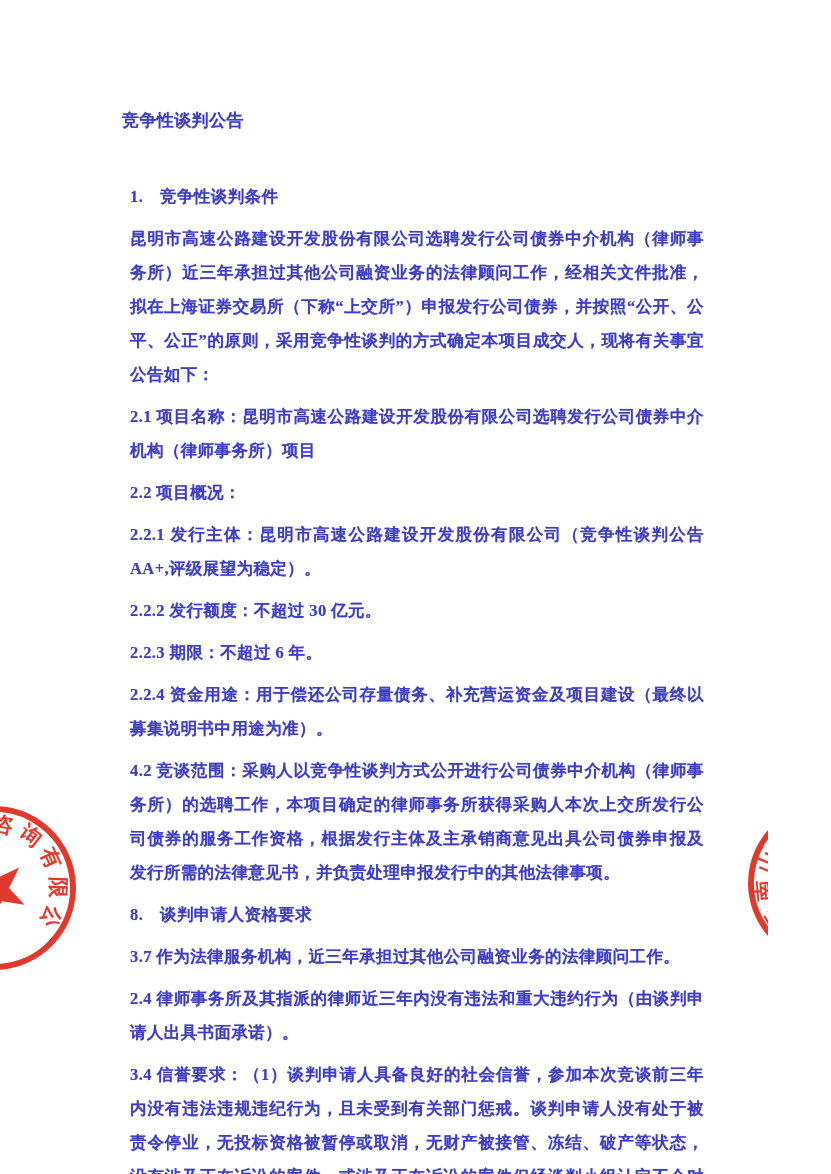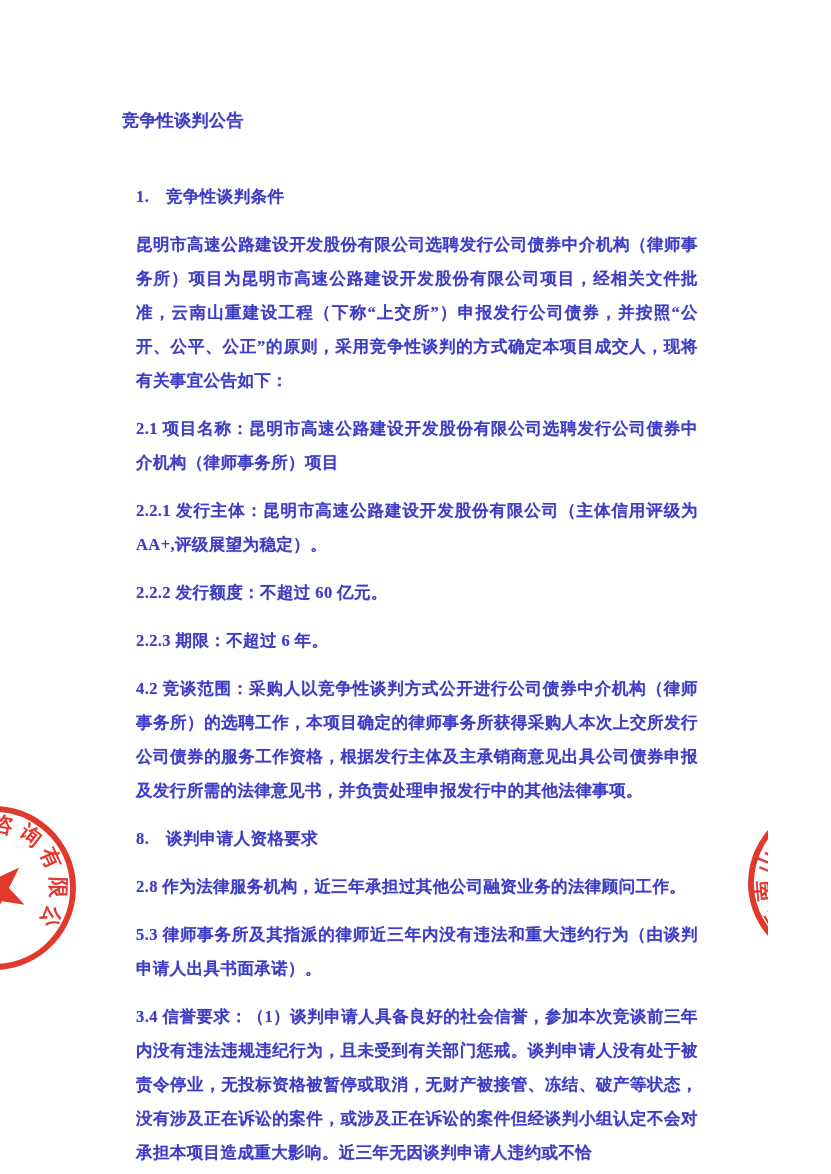--- a/index.html
+++ b/index.html
@@ -23,21 +23,21 @@
     letter-spacing: 0.4px;
     text-shadow: 0 0 1px rgba(62, 62, 196, 0.5);
   }
   .doc-title {
     font-size: 17px;
     font-weight: bold;
     margin: 0 0 42px 0;
     line-height: 34px;
   }
   .para {
-    margin: 14px;
+    margin: 8px;
     text-align: justify;
     text-align-last: left;
   }
   .stamp {
     position: absolute;
     pointer-events: none;
   }
   .stamp-left  { left: -116px; top: 778px; }
   .stamp-right { left: 718px;  top: 773px; }
   .stamp text {
@@ -46,29 +46,31 @@
   }
 </style>
 </head>
 <body>
 
 <div class="page">
 
   <div class="content">
     <h1 class="doc-title">竞争性谈判公告</h1>
     <p class="para">1.　竞争性谈判条件</p>
-    <p class="para">昆明市高速公路建设开发股份有限公司选聘发行公司债券中介机构（律师事务所）项目为昆明市高速公路建设开发股份有限公司项目，经相关文件批准，云南山重建设工程（下称“上交所”）申报发行公司债券，并按照“公开、公平、公正”的原则，采用竞争性谈判的方式确定本项目成交人，现将有关事宜公告如下：</p>
+    <p class="para">昆明市高速公路建设开发股份有限公司选聘发行公司债券中介机构（律师事务所）近三年承担过其他公司融资业务的法律顾问工作，经相关文件批准，拟在上海证券交易所（下称“上交所”）申报发行公司债券，并按照“公开、公平、公正”的原则，采用竞争性谈判的方式确定本项目成交人，现将有关事宜公告如下：</p>
     <p class="para">2.1 项目名称：昆明市高速公路建设开发股份有限公司选聘发行公司债券中介机构（律师事务所）项目</p>
-    <p class="para">2.2.1 发行主体：昆明市高速公路建设开发股份有限公司（主体信用评级为 AA+,评级展望为稳定）。</p>
-    <p class="para">2.2.2 发行额度：不超过 60 亿元。</p>
+    <p class="para">2.2 项目概况：</p>
+    <p class="para">2.2.1 发行主体：昆明市高速公路建设开发股份有限公司（竞争性谈判公告 AA+,评级展望为稳定）。</p>
+    <p class="para">2.2.2 发行额度：不超过 30 亿元。</p>
     <p class="para">2.2.3 期限：不超过 6 年。</p>
+    <p class="para">2.2.4 资金用途：用于偿还公司存量债务、补充营运资金及项目建设（最终以募集说明书中用途为准）。</p>
     <p class="para">4.2 竞谈范围：采购人以竞争性谈判方式公开进行公司债券中介机构（律师事务所）的选聘工作，本项目确定的律师事务所获得采购人本次上交所发行公司债券的服务工作资格，根据发行主体及主承销商意见出具公司债券申报及发行所需的法律意见书，并负责处理申报发行中的其他法律事项。</p>
     <p class="para">8.　谈判申请人资格要求</p>
-    <p class="para">2.8 作为法律服务机构，近三年承担过其他公司融资业务的法律顾问工作。</p>
-    <p class="para">5.3 律师事务所及其指派的律师近三年内没有违法和重大违约行为（由谈判申请人出具书面承诺）。</p>
+    <p class="para">3.7 作为法律服务机构，近三年承担过其他公司融资业务的法律顾问工作。</p>
+    <p class="para">2.4 律师事务所及其指派的律师近三年内没有违法和重大违约行为（由谈判申请人出具书面承诺）。</p>
     <p class="para">3.4 信誉要求：（1）谈判申请人具备良好的社会信誉，参加本次竞谈前三年内没有违法违规违纪行为，且未受到有关部门惩戒。谈判申请人没有处于被责令停业，无投标资格被暂停或取消，无财产被接管、冻结、破产等状态，没有涉及正在诉讼的案件，或涉及正在诉讼的案件但经谈判小组认定不会对承担本项目造成重大影响。近三年无因谈判申请人违约或不恰</p>
   </div>
 
   <svg class="stamp stamp-left" width="220" height="220" viewBox="0 0 220 220">
     <g transform="rotate(-8 110 110)" opacity="0.93">
       <circle cx="110" cy="110" r="79" fill="none" stroke="#e02b1f" stroke-width="6"></circle>
       <path id="arc-left" d="M 69.7 150.3 A 57 57 0 1 1 150.3 150.3" fill="none"></path>
       <text font-size="21" fill="#e02b1f" letter-spacing="6" text-anchor="middle">
         <textPath href="#arc-left" startOffset="72%">招标咨询有限公司</textPath>
       </text>

